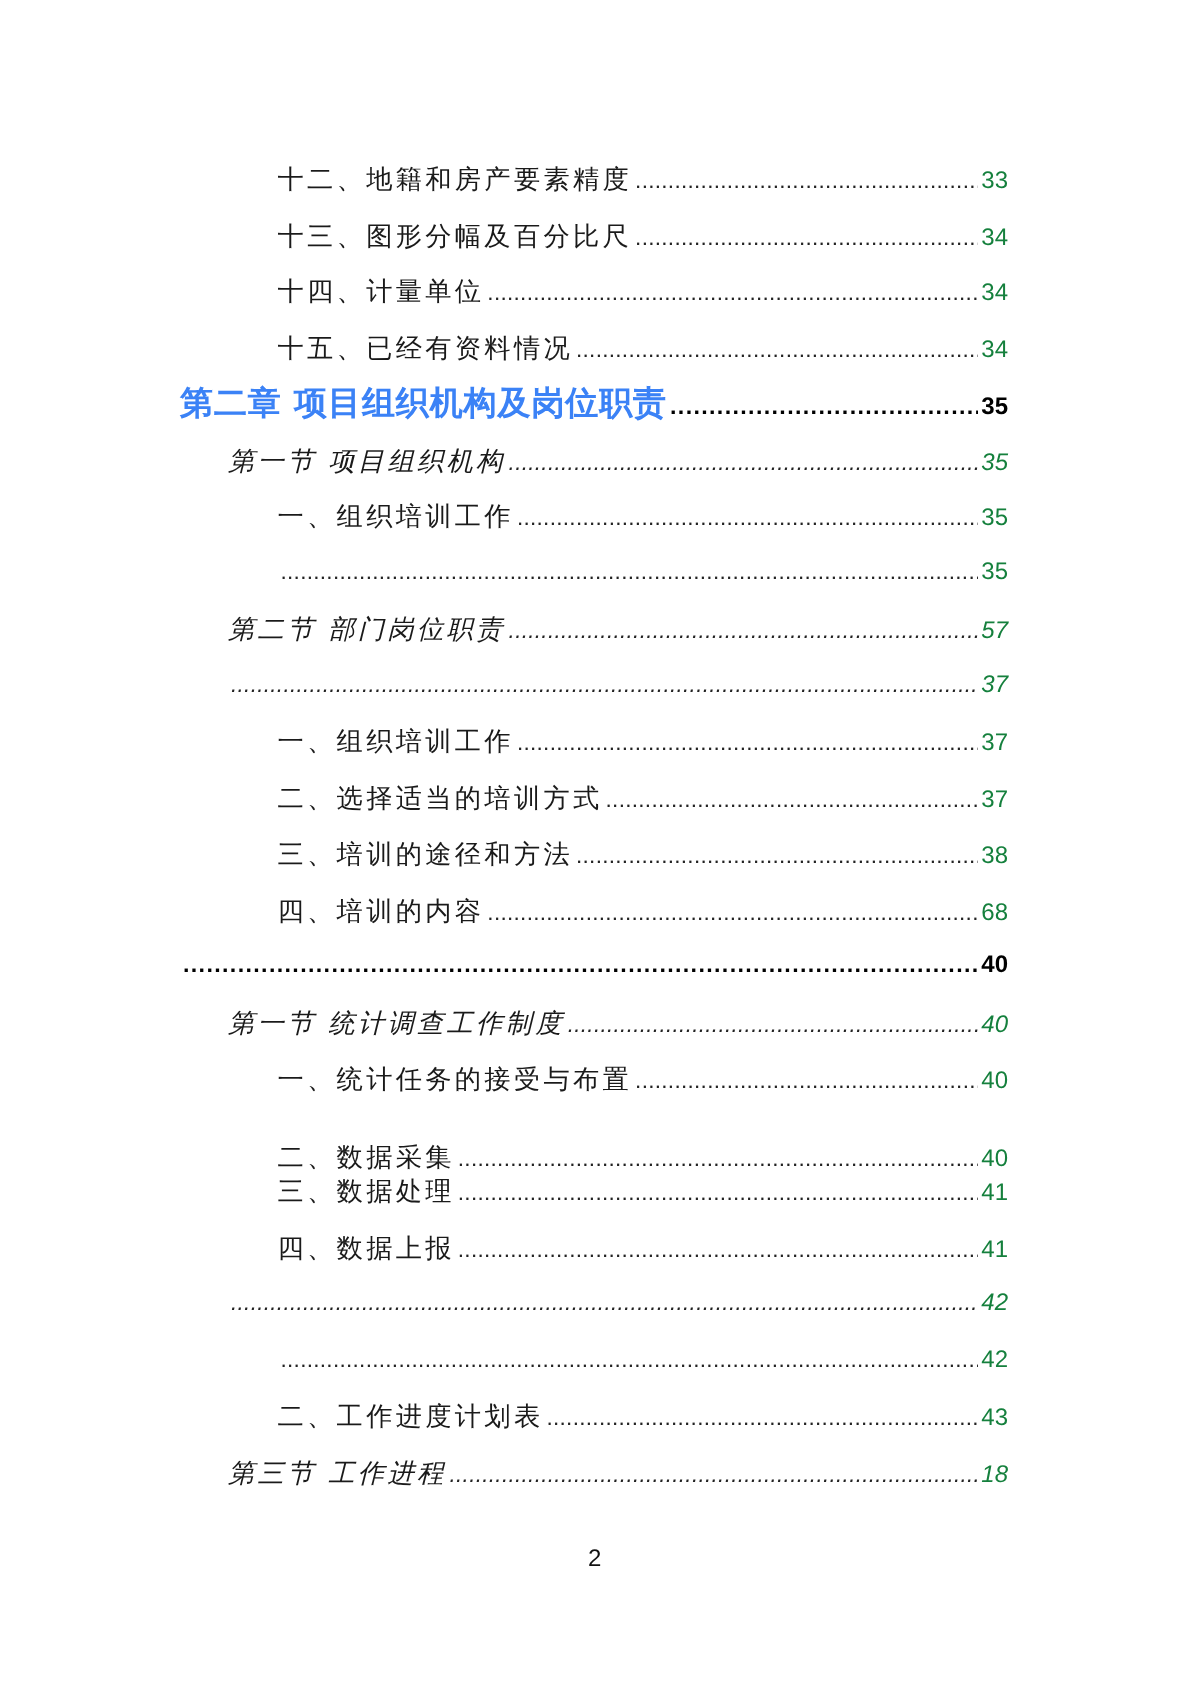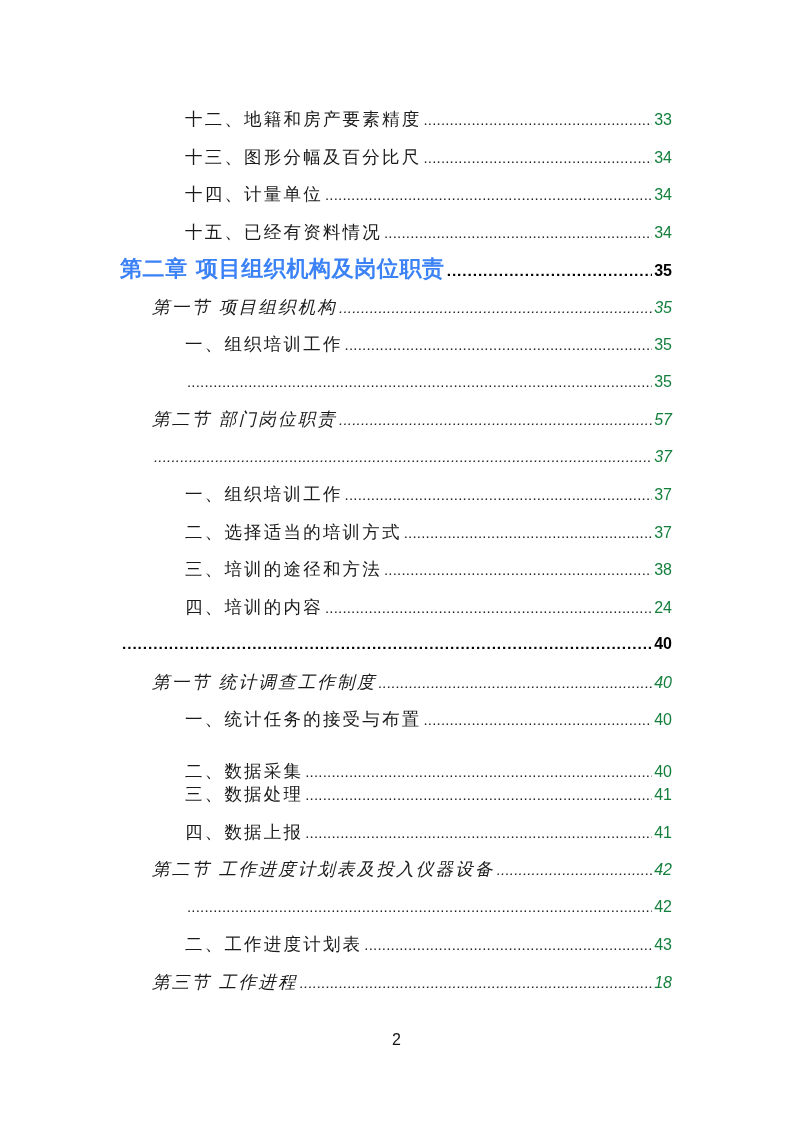--- a/index.html
+++ b/index.html
@@ -115,21 +115,21 @@
       <div class="entry">
         <span class="label">三、培训的途径和方法</span>
         <span class="leader">...............................................................................................................................................................................</span>
         <span class="page">38</span>
       </div>
     </div>
   <div class="row lvl3" style="top:487.5px">
       <div class="entry">
         <span class="label">四、培训的内容</span>
         <span class="leader">...............................................................................................................................................................................</span>
-        <span class="page">24</span>
+        <span class="page">68</span>
       </div>
     </div>
   <div class="row lvl1" style="top:525px">
       <div class="entry">
         <span class="leader">...............................................................................................................................................................................</span>
         <span class="page">40</span>
       </div>
     </div>
   <div class="row lvl2" style="top:562.5px">
       <div class="entry">
@@ -161,21 +161,20 @@
     </div>
   <div class="row lvl3" style="top:712.5px">
       <div class="entry">
         <span class="label">四、数据上报</span>
         <span class="leader">...............................................................................................................................................................................</span>
         <span class="page">41</span>
       </div>
     </div>
   <div class="row lvl2" style="top:750px">
       <div class="entry">
-        <span class="label">第二节  工作进度计划表及投入仪器设备</span>
         <span class="leader">...............................................................................................................................................................................</span>
         <span class="page">42</span>
       </div>
     </div>
   <div class="row lvl3" style="top:787.5px">
       <div class="entry">
         <span class="leader">...............................................................................................................................................................................</span>
         <span class="page">42</span>
       </div>
     </div>

